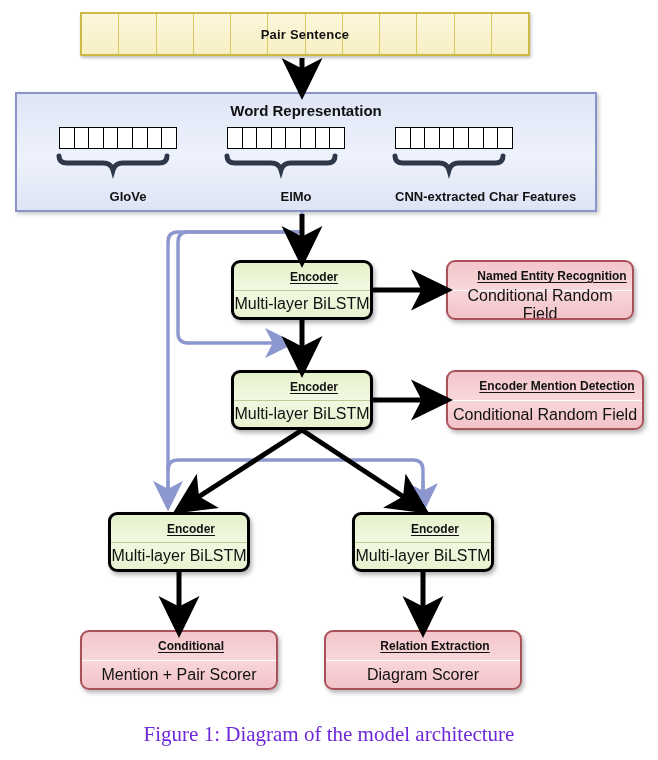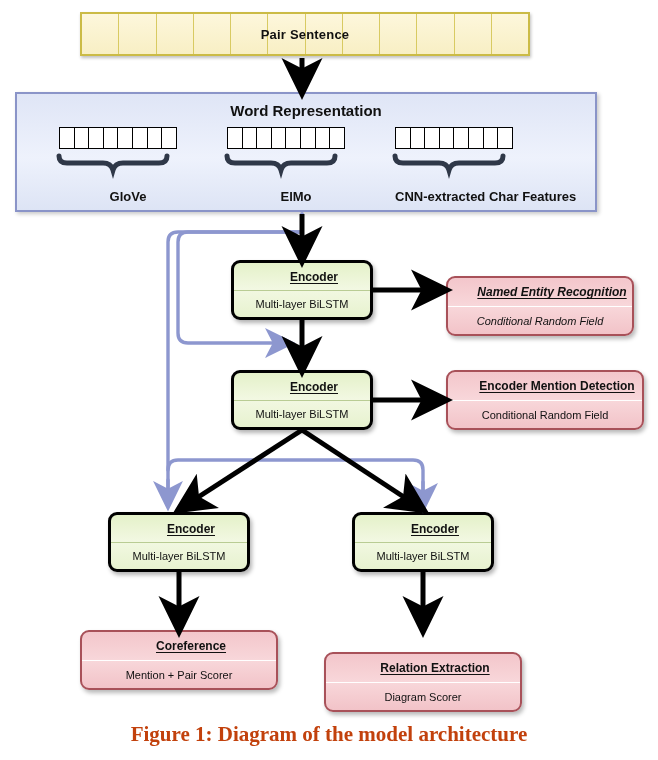--- a/index.html
+++ b/index.html
@@ -33,35 +33,35 @@
                border:1.4px solid #000;margin-right:-1.4px;box-sizing:border-box;}
   .emb-label{position:absolute;top:62px;width:100%;text-align:center;
              font-size:13px;font-weight:bold;color:#111;white-space:nowrap;}
 
   
   .node{position:absolute;box-sizing:border-box;border-radius:9px;overflow:hidden;}
   .node .top,.node .bot{display:flex;align-items:center;justify-content:center;
                         text-align:center;box-sizing:border-box;}
   .node .top{height:50%;font-size:12px;font-weight:bold;color:#111;}
   .node .top span{text-decoration:underline;text-underline-offset:2px;padding-left:24px;}
-  .node .bot{height:50%;font-size:11px;color:#111;}
+  .node .bot{height:50%;font-size:16px;color:#111;}
 
   .encoder{border:3px solid #000;
            background:linear-gradient(180deg,#e4f1c9 0%,#f2f8e2 48%,#e7f2cf 100%);
            box-shadow:2px 3px 4px rgba(0,0,0,.3);}
   .encoder .bot{border-top:1px solid #b9cc94;}
 
   .task{border:2.5px solid #a85159;
         background:linear-gradient(180deg,#f3c6cb 0%,#f8d7da 50%,#f2c3c8 100%);
         box-shadow:2px 3px 4px rgba(0,0,0,.28);}
   .task .bot{border-top:1px solid #ffffff;text-align:center;}
 
   
   .caption{position:absolute;left:0;top:722px;width:658px;text-align:center;
-           font-family:"Liberation Serif",serif;font-size:21px;color:#c2410c;font-weight:bold;}
+           font-family:"Liberation Serif",serif;font-size:21px;color:#6d28d9;}
 </style>
 </head>
 <body>
 
 <div id="stage">
 
   <div class="input-bar">
     <div class="input-cells">
       <i class="cell"></i>
         <i class="cell"></i>
@@ -146,42 +146,42 @@
     <div class="bot">Multi-layer BiLSTM</div>
   </div>
 
   <div class="node encoder" style="left:352px;top:512px;width:142px;height:60px;">
     <div class="top">
         <span>Encoder</span>
       </div>
     <div class="bot">Multi-layer BiLSTM</div>
   </div>
 
-  <div class="node task" style="left:446px;top:276px;width:188px;height:60px;font-style:italic;">
+  <div class="node task" style="left:446px;top:260px;width:188px;height:60px;">
     <div class="top">
         <span>Named Entity Recognition</span>
       </div>
     <div class="bot">Conditional Random Field</div>
   </div>
 
   <div class="node task" style="left:446px;top:370px;width:198px;height:60px;">
     <div class="top">
         <span>Encoder Mention Detection</span>
       </div>
     <div class="bot">Conditional Random Field</div>
   </div>
 
   <div class="node task" style="left:80px;top:630px;width:198px;height:60px;">
     <div class="top">
-        <span>Coreference</span>
+        <span>Conditional</span>
       </div>
     <div class="bot">Mention + Pair Scorer</div>
   </div>
 
-  <div class="node task" style="left:324px;top:652px;width:198px;height:60px;">
+  <div class="node task" style="left:324px;top:630px;width:198px;height:60px;">
     <div class="top">
         <span>Relation Extraction</span>
       </div>
     <div class="bot">Diagram Scorer</div>
   </div>
 
   <svg class="layer" viewBox="0 0 658 760">
     <defs>
       <marker id="ah" markerWidth="9" markerHeight="9" refX="5.2" refY="4.5" orient="auto">
         <path d="M0,0.4 L8.4,4.5 L0,8.6 L2.1,4.5 Z" fill="#000"></path>

